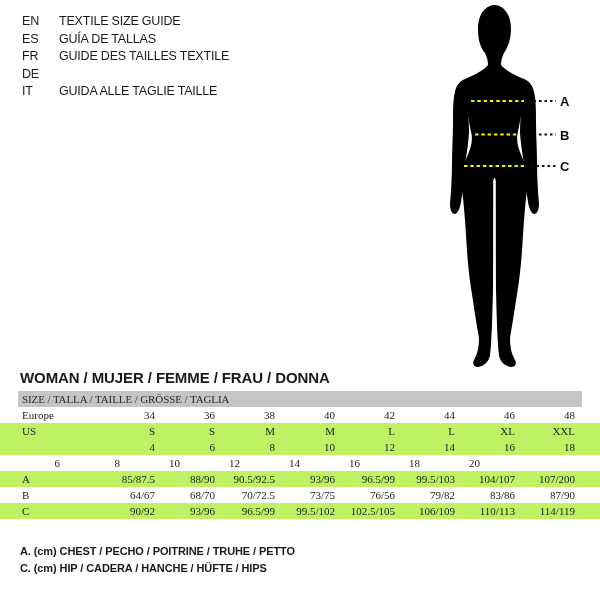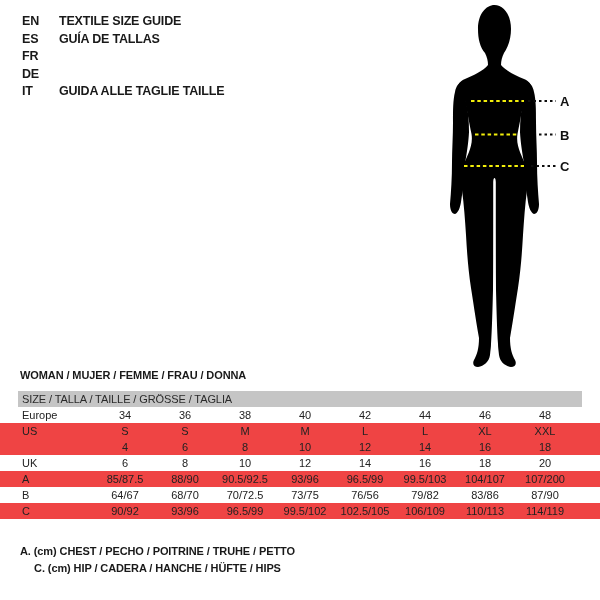--- a/index.html
+++ b/index.html
@@ -1,63 +1,64 @@
 <!DOCTYPE html>
 <html><head>
 <meta charset="utf-8">
 <style>
   html,body{margin:0;padding:0;background:#fff;}
   .page{position:relative;width:600px;height:600px;background:#ffffff;overflow:hidden;
         font-family:"Liberation Sans", sans-serif;color:#191919;}
 
   
   .lang-block{position:absolute;left:22px;top:13px;}
-  .lang-row{display:flex;line-height:17.6px;font-size:12.5px;font-weight:bold;letter-spacing:-0.2px;align-items:center;}
+  .lang-row{display:flex;line-height:17.6px;font-size:12.5px;font-weight:normal;letter-spacing:-0.2px;align-items:center;}
   .lang-code{width:37px;flex:0 0 37px;}
   .lang-text{white-space:nowrap;}
 
   
   .figure-svg{position:absolute;left:420px;top:0;width:160px;height:372px;}
   .marker-label{font-family:"Liberation Sans", sans-serif;font-size:13px;font-weight:600;fill:#111;}
 
   
-  .section-title{position:absolute;left:20px;top:369px;font-size:11px;font-weight:bold;
+  .section-title{position:absolute;left:20px;top:369px;font-size:15px;font-weight:bold;
                  letter-spacing:-0.1px;white-space:nowrap;}
 
   
-  .size-table{position:absolute;left:0;top:391px;width:600px;font-size:11px;color:#222;}
+  .size-table{position:absolute;left:0;top:391px;width:600px;font-size:11px;color:#222;font-family:Liberation Serif, serif;}
   .t-header{height:16px;}
   .t-header-bar{margin:0 18px;height:16px;line-height:16px;background:#c5c5c5;
                 padding-left:4px;color:#2a2a2a;letter-spacing:-0.1px;}
   .t-row{display:flex;height:16px;line-height:16px;}
-  .t-row.stripe{background:#ef4444;}
+  .t-row.stripe{background:#bef264;}
   .t-label{width:95px;flex:0 0 95px;padding-left:22px;box-sizing:border-box;}
-  .t-cell{width:60px;flex:0 0 60px;text-align:center;}
+  .t-cell{width:60px;flex:0 0 60px;text-align:right;}
 
   
   .legend{position:absolute;left:20px;top:543px;font-size:11px;font-weight:bold;
-          line-height:17.4px;letter-spacing:-0.1px;text-align:center;}
+          line-height:17.4px;letter-spacing:-0.1px;}
   .legend-line{white-space:nowrap;}
 </style>
 </head>
 <body>
 
 <div class="page">
 
   <div class="lang-block">
     <div class="lang-row">
       <span class="lang-code">EN</span>
       <span class="lang-text">TEXTILE SIZE GUIDE</span>
     </div>
     <div class="lang-row">
       <span class="lang-code">ES</span>
       <span class="lang-text">GUÍA DE TALLAS</span>
     </div>
     <div class="lang-row">
       <span class="lang-code">FR</span>
+      <span class="lang-text">GUIDE DES TAILLES TEXTILE</span>
     </div>
     <div class="lang-row">
       <span class="lang-code">DE</span>
     </div>
     <div class="lang-row">
       <span class="lang-code">IT</span>
       <span class="lang-text">GUIDA ALLE TAGLIE TAILLE</span>
     </div>
   </div>
 
@@ -179,21 +180,20 @@
       <span class="t-cell">6</span>
       <span class="t-cell">8</span>
       <span class="t-cell">10</span>
       <span class="t-cell">12</span>
       <span class="t-cell">14</span>
       <span class="t-cell">16</span>
       <span class="t-cell">18</span>
     </div>
 
     <div class="t-row">
-      <span class="t-label">UK</span>
       <span class="t-cell">6</span>
       <span class="t-cell">8</span>
       <span class="t-cell">10</span>
       <span class="t-cell">12</span>
       <span class="t-cell">14</span>
       <span class="t-cell">16</span>
       <span class="t-cell">18</span>
       <span class="t-cell">20</span>
     </div>
 

